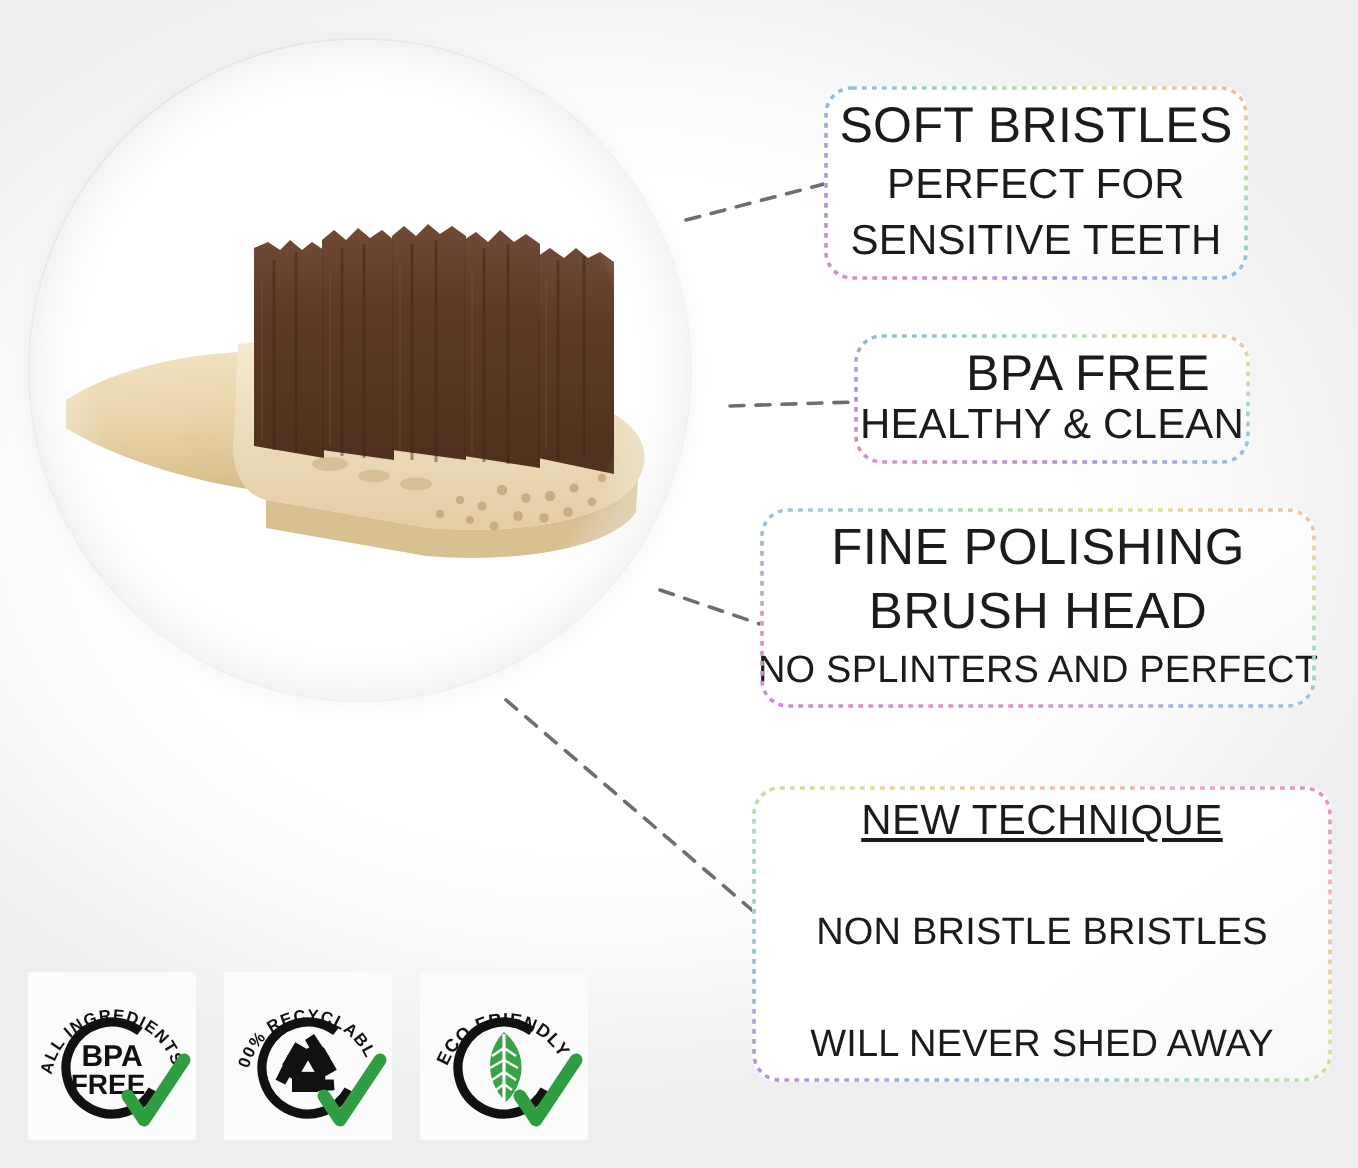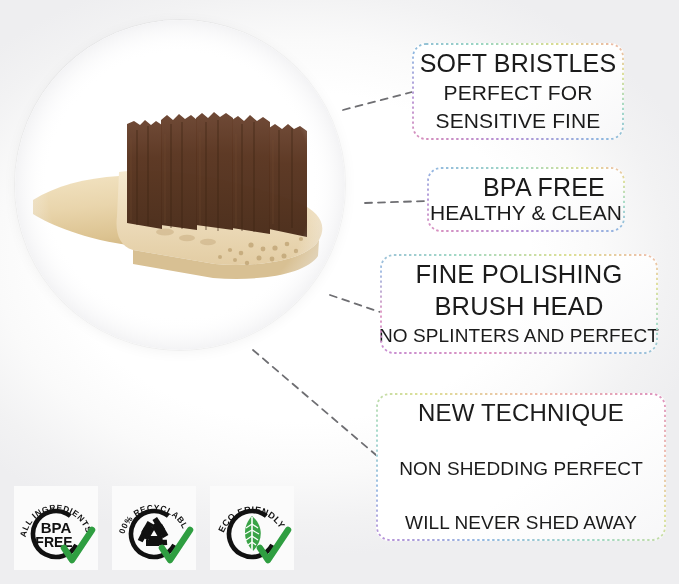--- a/index.html
+++ b/index.html
@@ -77,21 +77,21 @@
   }
 
   #box-soft   { left: 412px; top: 43px;  width: 212px; height: 97px;  }
   #box-bpa    { left: 427px; top: 167px; width: 198px; height: 65px;  }
   #box-fine   { left: 380px; top: 254px; width: 278px; height: 100px; }
   #box-new    { left: 376px; top: 393px; width: 290px; height: 148px; }
 
   #box-soft  .cal-head { font-size: 25px; }
   #box-bpa   .cal-head { font-size: 25px; margin-left: 36px; }
   #box-fine  .cal-head { font-size: 25.5px; }
-  #box-new   .cal-head { font-size: 24px; }
+  #box-new   .cal-head { font-size: 21px; text-decoration: underline; }
   #box-fine  .cal-sub  { font-size: 19px; }
   #box-new   .cal-sub  { font-size: 19px; }
 
   
   .connectors {
     position: absolute;
     inset: 0;
     pointer-events: none;
   }
 
@@ -229,21 +229,21 @@
           <stop offset="45%" stop-color="#8fb6e0"></stop>
           <stop offset="66%" stop-color="#9ad6c2"></stop>
           <stop offset="84%" stop-color="#d9dd92"></stop>
           <stop offset="100%" stop-color="#efb5a6"></stop>
         </linearGradient>
       </defs>
       <rect x="1" y="1" width="210" height="95" rx="13" ry="13" fill="none" stroke="url(#gr1)" stroke-width="1.8" stroke-dasharray="2.4 2.6"></rect>
     </svg>
     <div class="cal-head">SOFT BRISTLES</div>
     <div class="cal-sub">PERFECT FOR</div>
-    <div class="cal-sub">SENSITIVE FINE</div>
+    <div class="cal-sub">SENSITIVE TEETH</div>
   </div>
 
   <div class="callout" id="box-bpa">
     <svg class="cal-border" viewBox="0 0 198 65" preserveAspectRatio="none">
       <defs>
         <linearGradient id="gr2" x1="0" y1="1" x2="1" y2="0">
           <stop offset="0%" stop-color="#dd92bf"></stop>
           <stop offset="25%" stop-color="#b28ed6"></stop>
           <stop offset="50%" stop-color="#93b8e2"></stop>
           <stop offset="72%" stop-color="#9fd8c4"></stop>
@@ -284,21 +284,21 @@
           <stop offset="18%" stop-color="#93b8e2"></stop>
           <stop offset="38%" stop-color="#9fd8c4"></stop>
           <stop offset="58%" stop-color="#dde095"></stop>
           <stop offset="78%" stop-color="#efbcab"></stop>
           <stop offset="100%" stop-color="#dd92bf"></stop>
         </linearGradient>
       </defs>
       <rect x="1" y="1" width="288" height="146" rx="13" ry="13" fill="none" stroke="url(#gr4)" stroke-width="1.8" stroke-dasharray="2.4 2.6"></rect>
     </svg>
     <div class="cal-head">NEW TECHNIQUE</div>
-    <div class="cal-sub">NON SHEDDING PERFECT</div>
+    <div class="cal-sub">NON BRISTLE BRISTLES</div>
     <div class="cal-sub">WILL NEVER SHED AWAY</div>
   </div>
 
   <div class="badges">
 
     <div class="badge">
       <svg width="84" height="84" viewBox="0 0 84 84">
         <defs>
           <path id="arc1" d="M 12,50 A 31,31 0 0 1 72,46" fill="none"></path>
         </defs>

